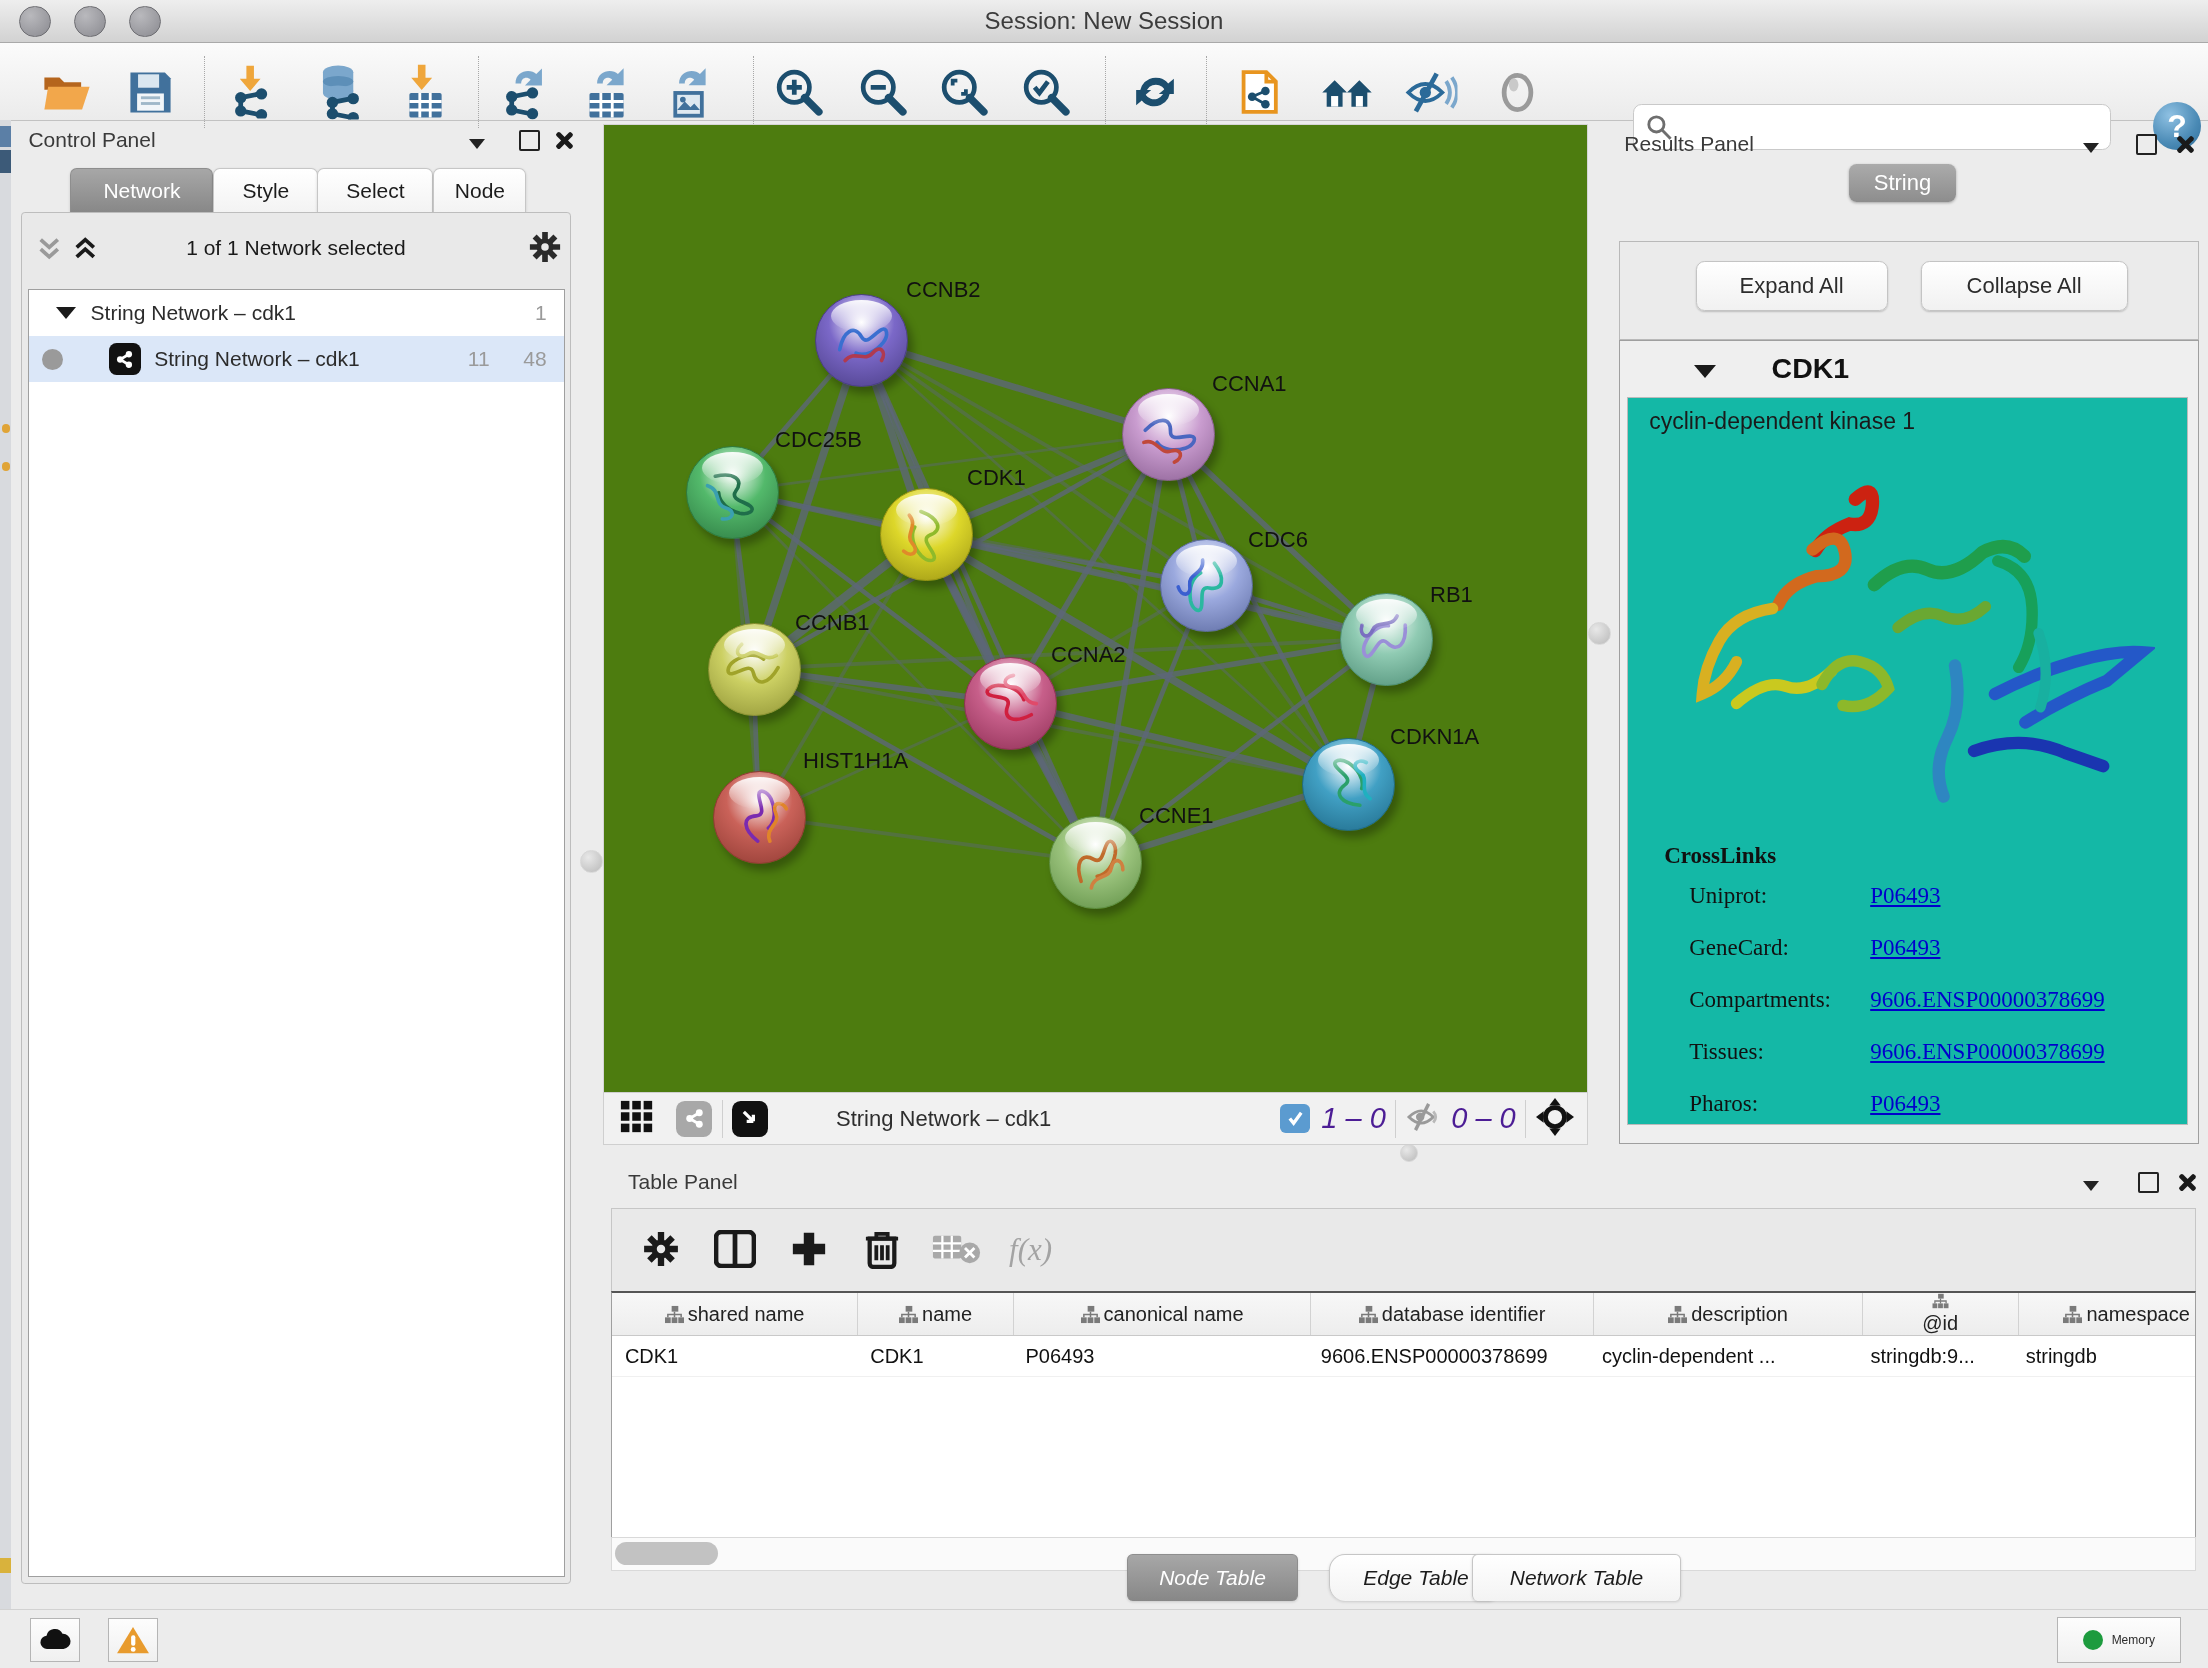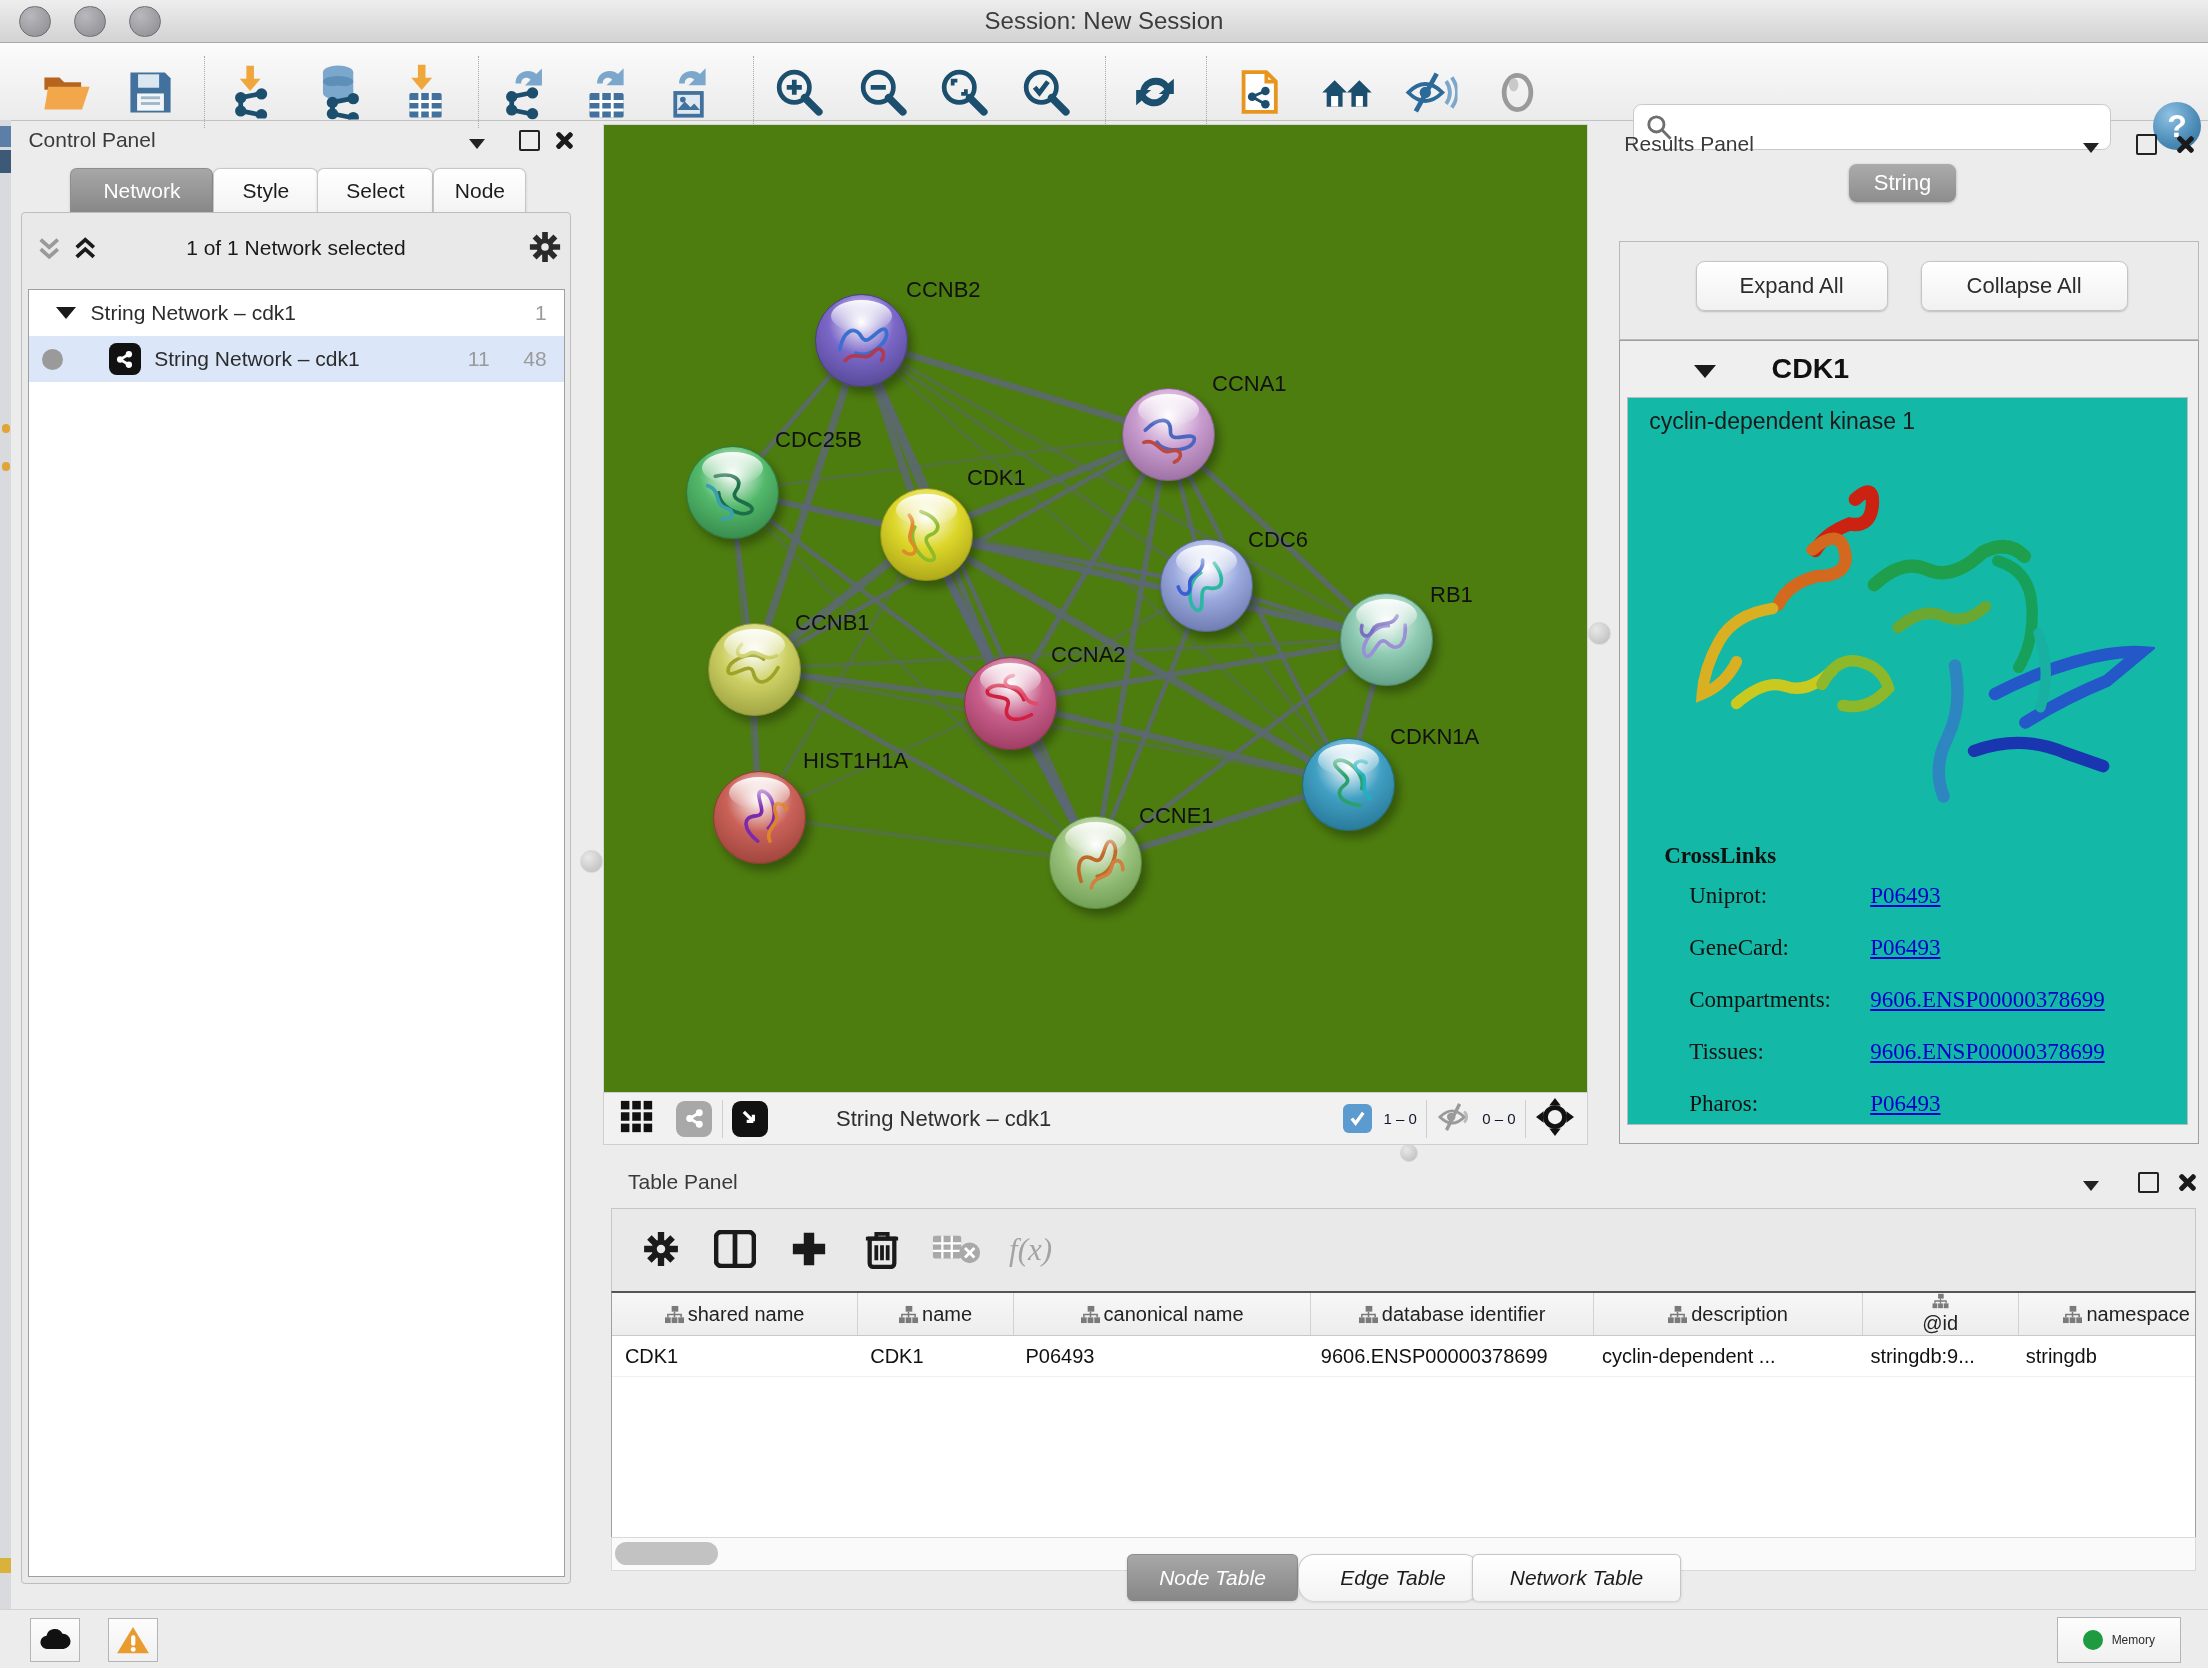--- a/index.html
+++ b/index.html
@@ -53,21 +53,21 @@
   .netcanvas{left:603px;top:124px;width:983px;height:968px;background:#4d7c0f;
      border:1px solid #d5d5d5;}
   .nnode{position:absolute;width:91px;height:91px;border-radius:50%;
      box-shadow:4.8px 6.7px 8.6px rgba(0,0,0,.30);}
   .nnode .gloss{position:absolute;left:16%;top:5%;width:68%;height:36%;border-radius:50%;
      background:linear-gradient(rgba(255,255,255,.95),rgba(255,255,255,0));}
   .nlabel{position:absolute;font-size:22px;color:#111;white-space:nowrap;}
   .netfooter{left:603px;top:1092px;width:983px;height:51px;background:#f1f1f1;
      border:1px solid #cfcfcf;display:flex;align-items:center;}
   .nfsep{width:0;height:38px;border-left:1.9px solid #cfcfcf;margin:0 9.5px;}
-  .nf-gray{color:#0f172a;font-size:15px;}
+  .nf-gray{color:#4c1d95;font-size:29px;font-style:italic;}
   
   .split{background:#ececec;}
   .knob{position:absolute;width:21px;height:21px;border-radius:50%;
      background:radial-gradient(circle at 35% 30%,#e8e8e8,#b9b9b9);border:1px solid #d7d7d7;}
   
   .rpanel{left:1611px;top:124px;width:597px;height:1020px;}
   .rbox1{position:absolute;left:7.6px;top:117px;width:578px;height:97px;background:#ebebeb;
      border:1px solid #b9b9b9;}
   .rbtn{position:absolute;top:19px;height:48px;background:linear-gradient(#ffffff,#f1f1f1);
      border:1px solid #c4c4c4;border-radius:8.6px;font-size:22px;display:flex;align-items:center;
@@ -814,21 +814,21 @@
           <div class="td" style="width: 255px;">cyclin-dependent ...</div>
           <div class="td" style="width: 142px;">stringdb:9...</div>
           <div class="td" style="width: 202px;">stringdb</div>
         </div>
     </div>
     <div class="hscroll">
       <div class="hthumb"></div>
     </div>
     <div id="btabs">
         <div class="tab btab sel" style="left: 524px; width: 169px; border-radius: 5.7px;">Node Table</div>
-        <div class="tab btab" style="left: 695px; width: 172px; border-radius: 16px; padding-left: 8px;">Edge Table</div>
+        <div class="tab btab" style="left: 726px; width: 172px; border-radius: 16px;">Edge Table</div>
         <div class="tab btab" style="left: 869px; width: 207px; border-radius: 5.7px;">Network Table</div>
       </div>
   </div>
 
   <div class="abs statusbar">
     <div class="sbtn" style="left:30px">
       <svg width="32" height="23" viewBox="0 0 34 24">
           <path d="M9 22 a7 7 0 0 1-1-14 a9 9 0 0 1 17-2 a6.5 6.5 0 0 1 1 16z" fill="#111"></path>
         </svg>
     </div>

